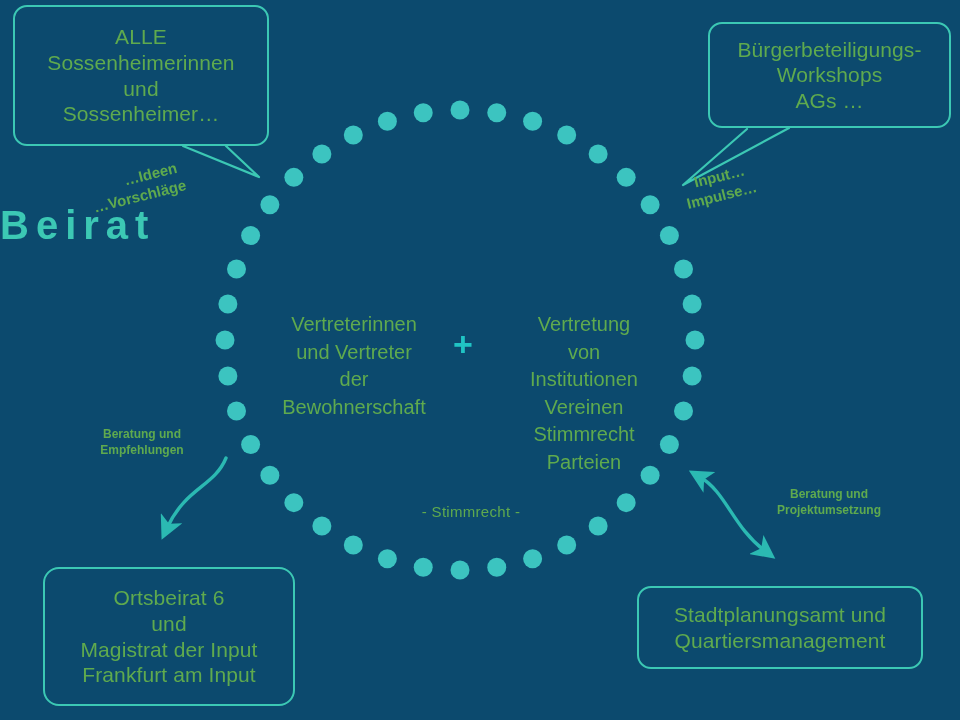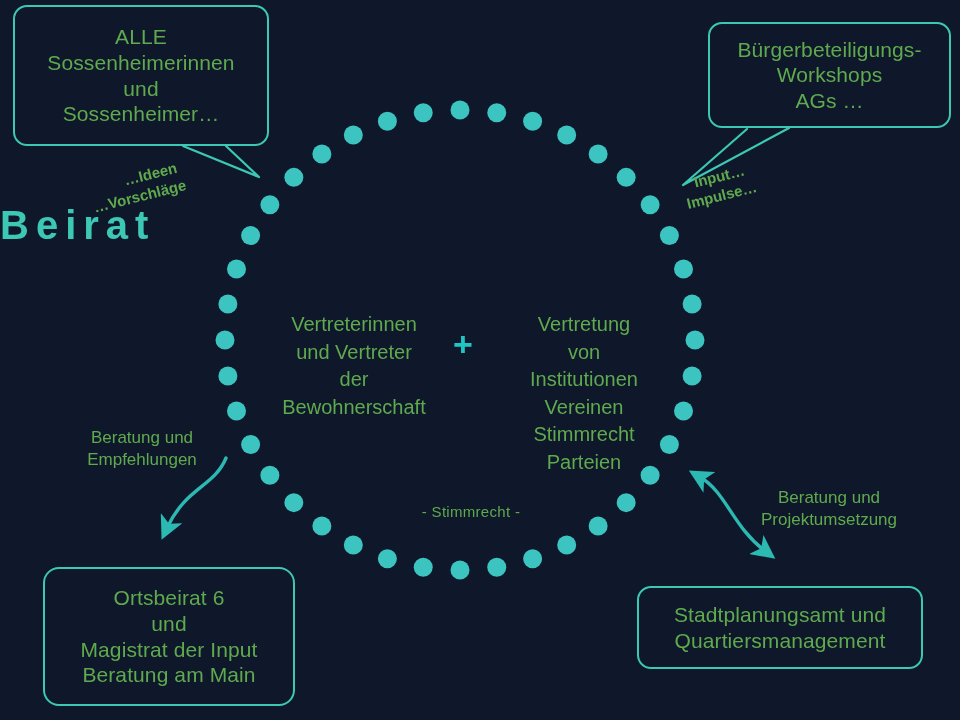--- a/index.html
+++ b/index.html
@@ -5,21 +5,21 @@
 <style>
   html, body {
     margin: 0;
     padding: 0;
     background: #ffffff;
   }
   #stage {
     position: relative;
     width: 960px;
     height: 720px;
-    background: #0f172a;
+    background: #0c4a6e;
     overflow: hidden;
     font-family: "Liberation Sans", sans-serif;
   }
   #svg-layer {
     position: absolute;
     left: 0;
     top: 0;
     width: 960px;
     height: 720px;
     pointer-events: none;
@@ -67,22 +67,22 @@
   #label-input {
     left: 692px; top: 174px;
     transform: rotate(-14deg);
     transform-origin: left top;
   }
 
   
   .arrow-label {
     position: absolute;
     color: #5faa4e;
-    font-weight: normal;
-    font-size: 17px;
+    font-weight: bold;
+    font-size: 12px;
     line-height: 1.3;
     text-align: center;
     white-space: nowrap;
   }
   #label-beratung-empfehlungen { left: 80px;  top: 427px; width: 124px; }
   #label-beratung-projekt      { left: 746px; top: 487px; width: 166px; }
 
   
   #title-beirat {
     position: absolute;
@@ -245,21 +245,21 @@
 
   <div class="arrow-label" id="label-beratung-projekt">
     <div>Beratung und</div>
     <div>Projektumsetzung</div>
   </div>
 
   <div class="box" id="box-ortsbeirat">
     <span class="line">Ortsbeirat 6</span>
     <span class="line">und</span>
     <span class="line">Magistrat der Input</span>
-    <span class="line">Beratung am Main</span>
+    <span class="line">Frankfurt am Input</span>
   </div>
 
   <div class="box" id="box-stadtplanung">
     <span class="line">Stadtplanungsamt und</span>
     <span class="line">Quartiersmanagement</span>
   </div>
 
 </div>
 
 </body></html>

